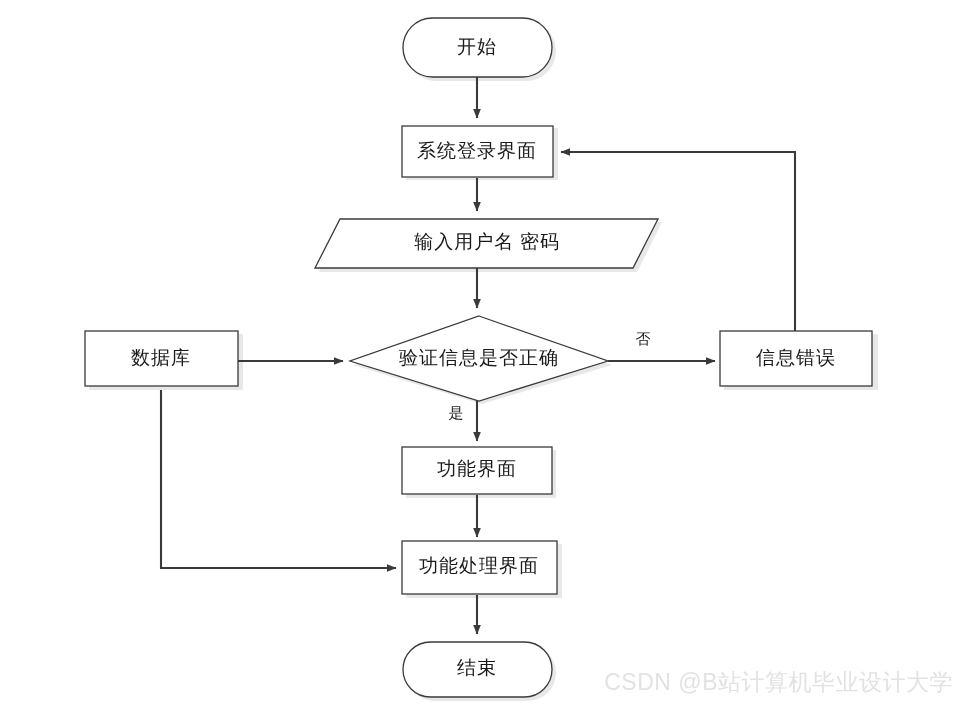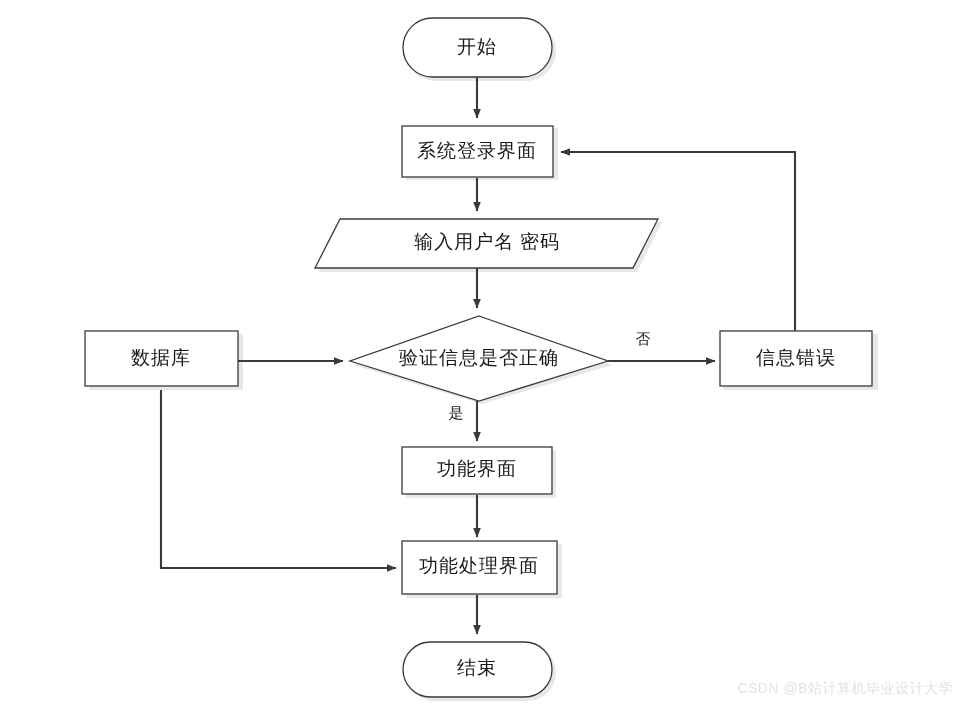--- a/index.html
+++ b/index.html
@@ -51,21 +51,21 @@
   .connector {
     stroke: #3a3a3a;
     stroke-width: 2.1;
     fill: none;
   }
   .watermark {
     position: absolute;
     right: 14px;
     bottom: 10px;
     font-family: "Liberation Sans", "DejaVu Sans", sans-serif;
-    font-size: 14px;
+    font-size: 23px;
     color: #e2e2e2;
     letter-spacing: 0.5px;
     user-select: none;
     white-space: nowrap;
     margin-top: 32px;
   }
 </style>
 </head>
 <body>
 

